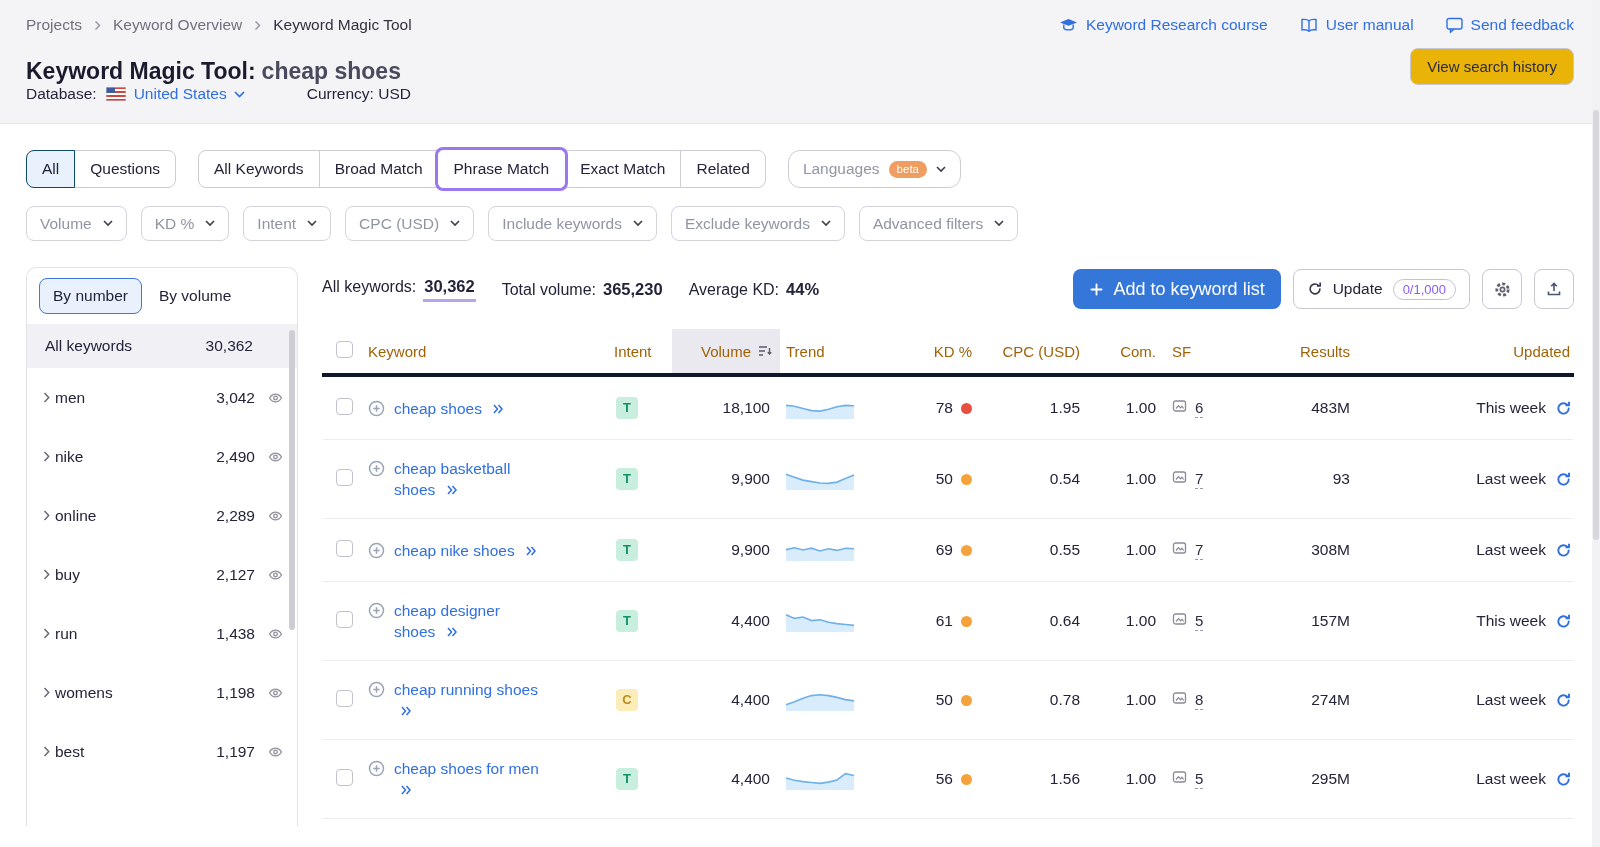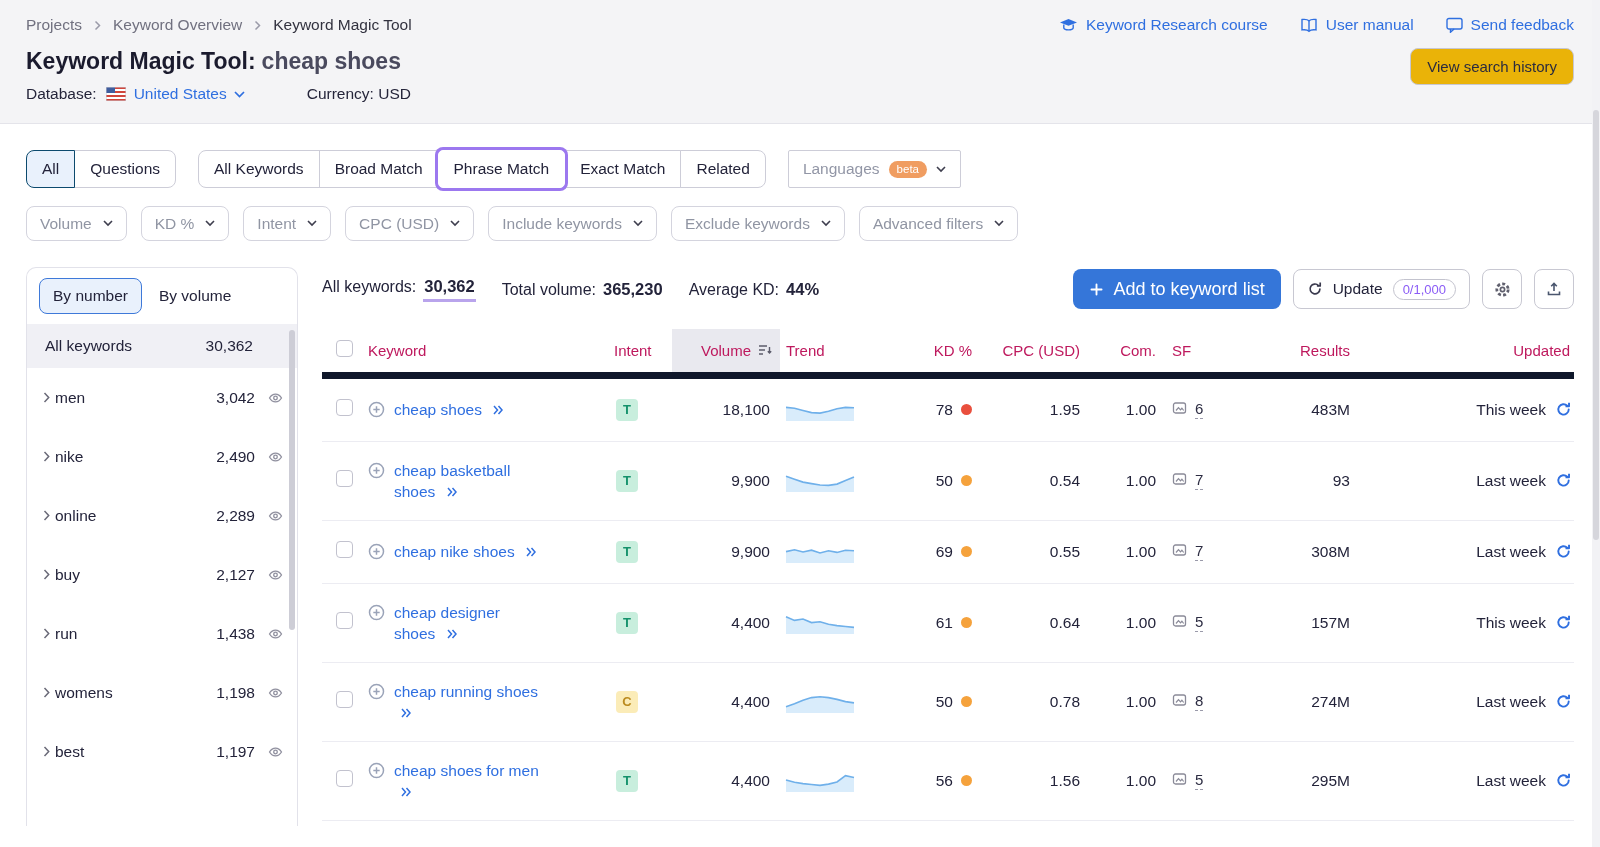--- a/index.html
+++ b/index.html
@@ -9,40 +9,40 @@
   .page { width:1600px; height:847px; position:relative; overflow:hidden; background:#fff; }
 
   
   .top { background:#f4f4f6; padding:16px 26px 20px; border-bottom:1px solid #e4e4ea; }
   .crumb-row { display:flex; justify-content:space-between; align-items:center; }
   .breadcrumb { display:flex; align-items:center; gap:11px; font-size:15.5px; color:#70707f; }
   .crumb { cursor:pointer; }
   .crumb.current { color:#32323f; }
   .help-links { display:flex; gap:32px; }
   .help-link { display:flex; align-items:center; gap:8px; color:#2f6fe0; font-size:15.5px; text-decoration:none; cursor:pointer; }
-  .title-row { display:flex; justify-content:space-between; align-items:flex-start; margin-top:14px; }
+  .title-row { display:flex; justify-content:space-between; align-items:flex-end; margin-top:14px; }
   .page-title { font-size:23px; font-weight:700; color:#1b1b2e; }
   .title-query { color:#4a4a5e; margin-left:6px; }
   .view-history { background:#eab308; border:1px solid #c7c7d2; border-radius:8px; padding:9px 16px; font-size:15px; color:#2b2b3e; cursor:pointer; font-family:inherit; }
   .db-row { display:flex; align-items:center; font-size:15.5px; color:#25253a; }
   .db-label { margin-right:9px; }
   .flag { margin-right:8px; display:flex; }
   .db-link { color:#2f6fe0; display:flex; align-items:center; gap:7px; cursor:pointer; }
   .currency { margin-left:62px; }
 
   
   .tabs-row { padding:26px 26px 0; display:flex; align-items:center; gap:22px; background:#fff; }
   .pill-group { display:flex; }
   .tab { height:38px; display:flex; align-items:center; padding:0 15px; border:1px solid #cdcdd8; background:#fff;
          font-size:15.5px; color:#23233a; position:relative; cursor:pointer; margin-left:-1px; font-family:inherit; }
   .pill-group .tab:first-child { border-radius:8px 0 0 8px; margin-left:0; }
   .pill-group .tab:last-child { border-radius:0 8px 8px 0; }
   .tab.selected { border:1px solid #0c4a6e; background:#e9f1fc; border-radius:8px; z-index:2; }
   .tab.highlighted { box-shadow:0 0 0 3px #9c78ef; border-color:#fff; border-radius:5px; z-index:2; background:#fff; }
-  .tab-langs { height:38px; display:flex; align-items:center; gap:9px; padding:0 14px; border:1px solid #cdcdd8; border-radius:2px;
+  .tab-langs { height:38px; display:flex; align-items:center; gap:9px; padding:0 14px; border:1px solid #cdcdd8; border-radius:12px;
                background:#fff; font-size:15.5px; color:#9296a6; cursor:pointer; font-family:inherit; }
   .beta-badge { background:#f09d61; color:#fff; font-size:11.5px; padding:2.5px 8px; border-radius:9px; }
 
   
   .filters-row { padding:18px 26px 0; display:flex; gap:14px; }
   .filter-pill { height:35px; border:1px solid #d4d4de; border-radius:8px; display:flex; align-items:center; gap:11px;
                  padding:0 13px; font-size:15.5px; color:#9095a3; background:#fff; cursor:pointer; font-family:inherit; }
 
   
   .content { display:flex; gap:24px; padding:0 26px; margin-top:26px; height:559px; }
@@ -74,21 +74,21 @@
                 gap:10px; padding:0 13px; font-size:15.5px; color:#23233a; cursor:pointer; font-family:inherit; }
   .quota { border:1px solid #c3c3ce; border-radius:11px; padding:2px 9px; font-size:13px; color:#8b5cf6; }
   .icon-btn { width:40px; height:40px; border:1px solid #c8c8d2; border-radius:8px; background:#fff; display:flex;
               align-items:center; justify-content:center; cursor:pointer; }
 
   
   table { width:100%; border-collapse:collapse; table-layout:fixed; }
   col.c-check{width:46px;} col.c-keyword{width:238px;} col.c-intent{width:66px;} col.c-volume{width:108px;}
   col.c-trend{width:112px;} col.c-kd{width:90px;} col.c-cpc{width:108px;} col.c-com{width:76px;}
   col.c-sf{width:80px;} col.c-results{width:114px;}
-  thead th { height:46px; font-size:15px; font-weight:400; color:#be185d; border-bottom:7px solid #0f172a; text-align:left; }
+  thead th { height:46px; font-size:15px; font-weight:400; color:#a16207; border-bottom:4px solid #0f172a; text-align:left; }
   th.r { text-align:right; padding-right:10px; }
   th.th-volume { background:#e9e9ef; text-align:right; padding-right:8px; }
   th.th-volume .th-in { display:inline-flex; align-items:center; gap:7px; }
   th.th-intent { padding-left:8px; } th.th-trend { padding-left:6px; } th.th-sf { padding-left:6px; }
   th.th-updated { text-align:right; padding-right:4px; }
   td { border-bottom:1px solid #ececf2; font-size:15.5px; color:#23233a; padding:18px 0; vertical-align:middle; }
   td.num { text-align:right; padding-right:10px; }
   .td-check { padding-left:14px; }
   .checkbox { width:17px; height:17px; border:1.5px solid #c2c2ce; border-radius:4px; display:inline-block; background:#fff; cursor:pointer; }
   .kw-flex { display:flex; align-items:flex-start; gap:9px; }

